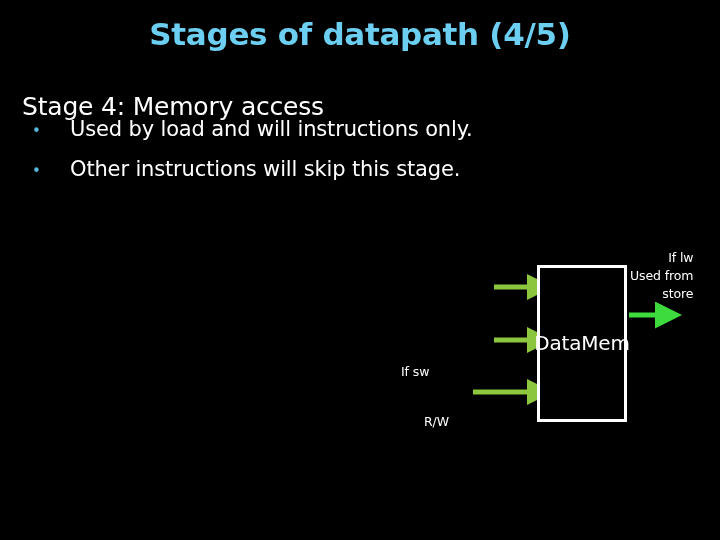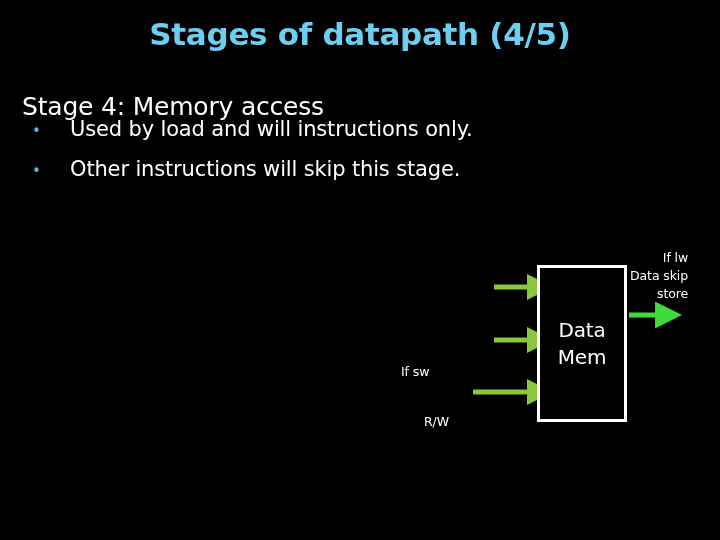--- a/index.html
+++ b/index.html
@@ -127,21 +127,22 @@
     height: 157px;
     border: 3px solid #ffffff;
     box-sizing: border-box;
     background: #000000;
   }
   #datamem-label {
     position: absolute;
     left: 0; top: 0;
     width: 100%; height: 100%;
     display: flex;
-    flex-direction: column;
+    flex-direction: row;
+    align-items: center;
     justify-content: center;
     color: #ffffff;
     font-size: 20px;
     line-height: 1.35;
     text-align: center;
     letter-spacing: -0.2px;
   }
 
   
   #arrow-svg {
@@ -175,21 +176,21 @@
     <div class="diag-label" id="label-if-sw">
       <div>If sw</div>
     </div>
 
     <div class="diag-label" id="label-rw">
       <div>R/W</div>
     </div>
 
     <div class="diag-label" id="label-if-lw">
       <div>If lw</div>
-      <div>Data skip</div>
+      <div>Used from</div>
       <div>store</div>
     </div>
 
     <svg id="arrow-svg" viewBox="0 0 720 540">
       <defs>
         <marker id="head-in" markerWidth="5.2" markerHeight="5.2" refX="0.6" refY="2.6" orient="auto">
           <polygon points="0,0 5.2,2.6 0,5.2" fill="#8cc63f"></polygon>
         </marker>
         <marker id="head-out" markerWidth="5.4" markerHeight="5.4" refX="0.6" refY="2.7" orient="auto">
           <polygon points="0,0 5.4,2.7 0,5.4" fill="#3ddb3d"></polygon>

